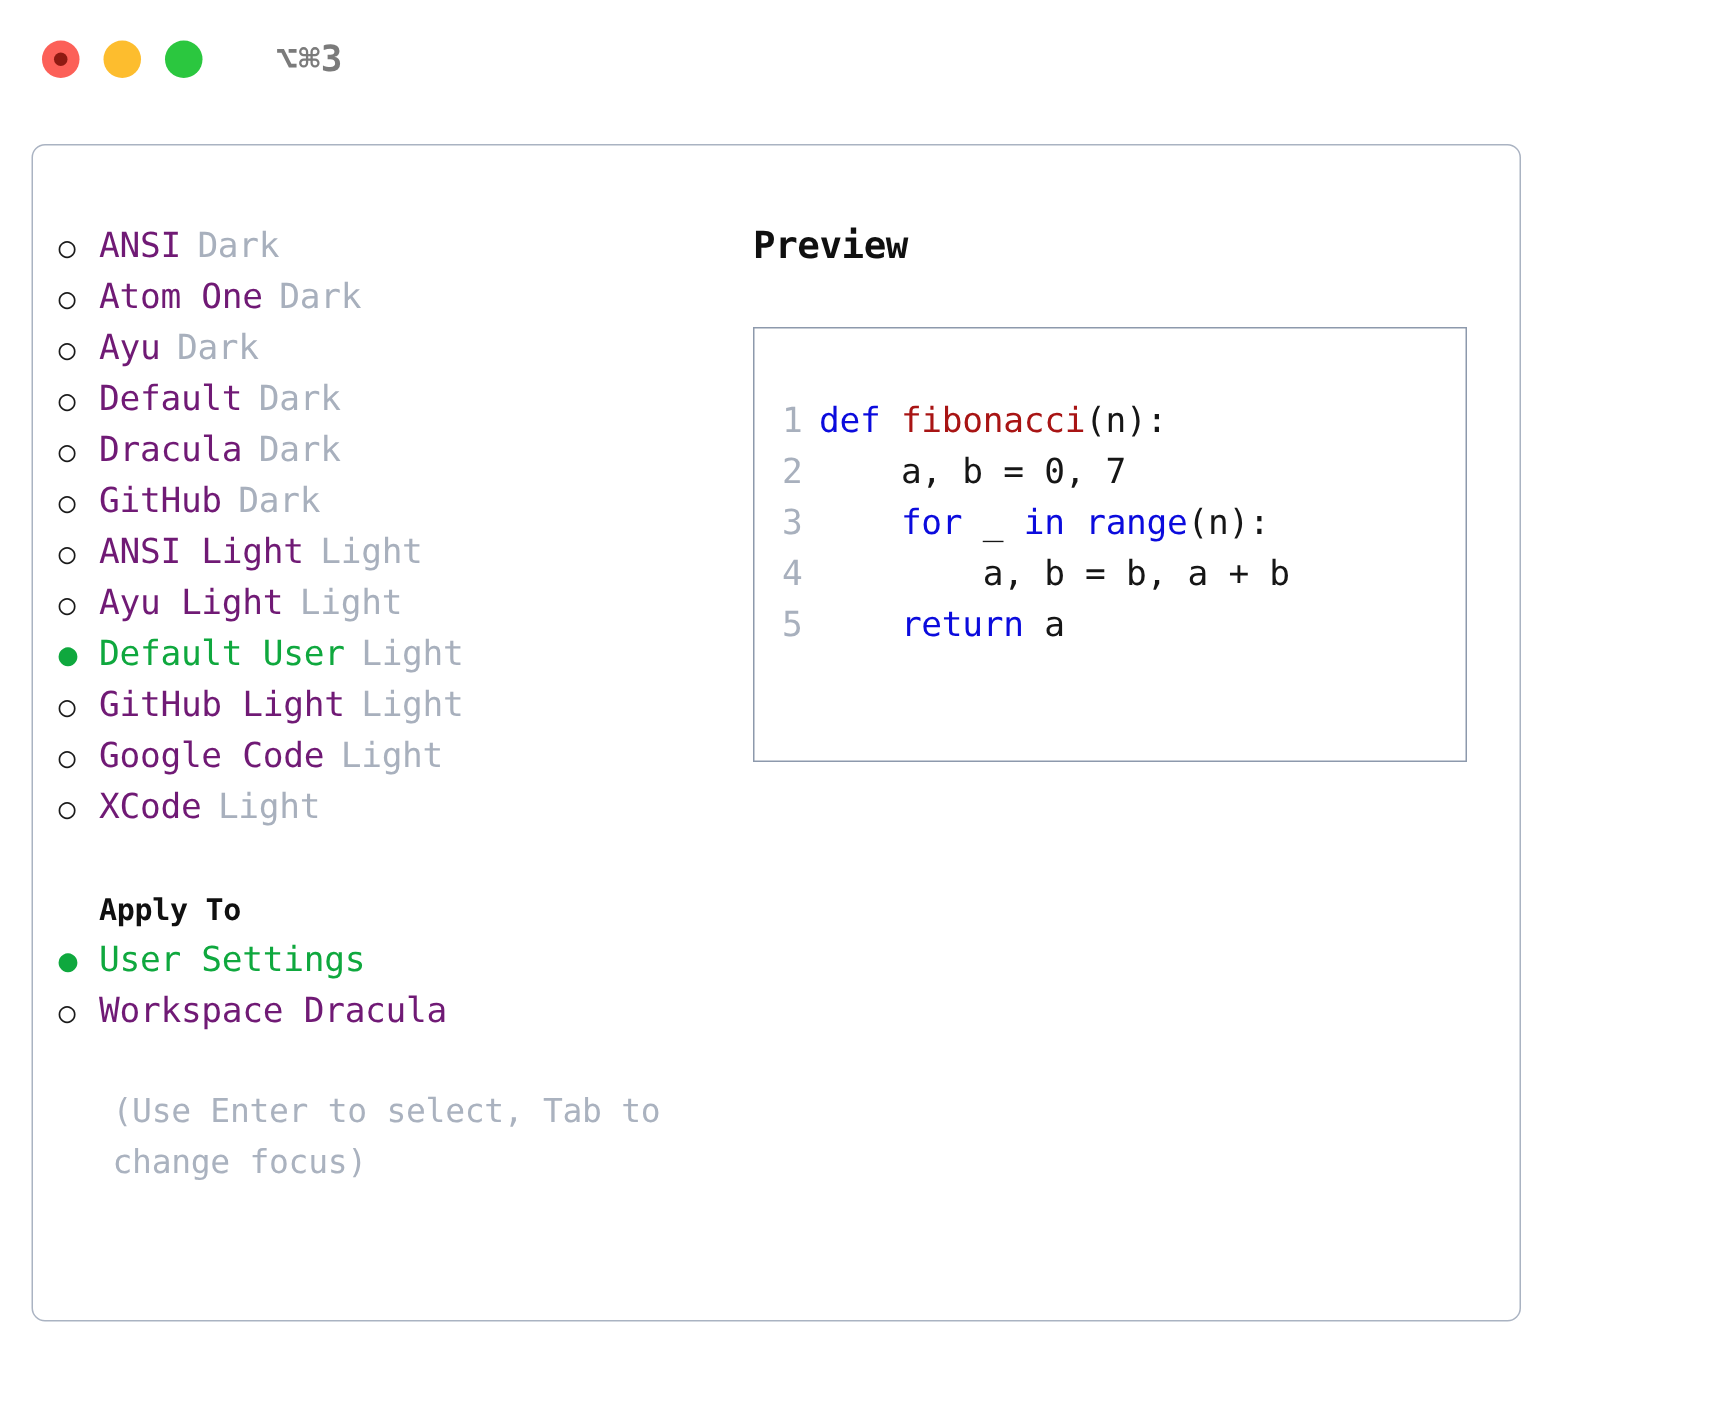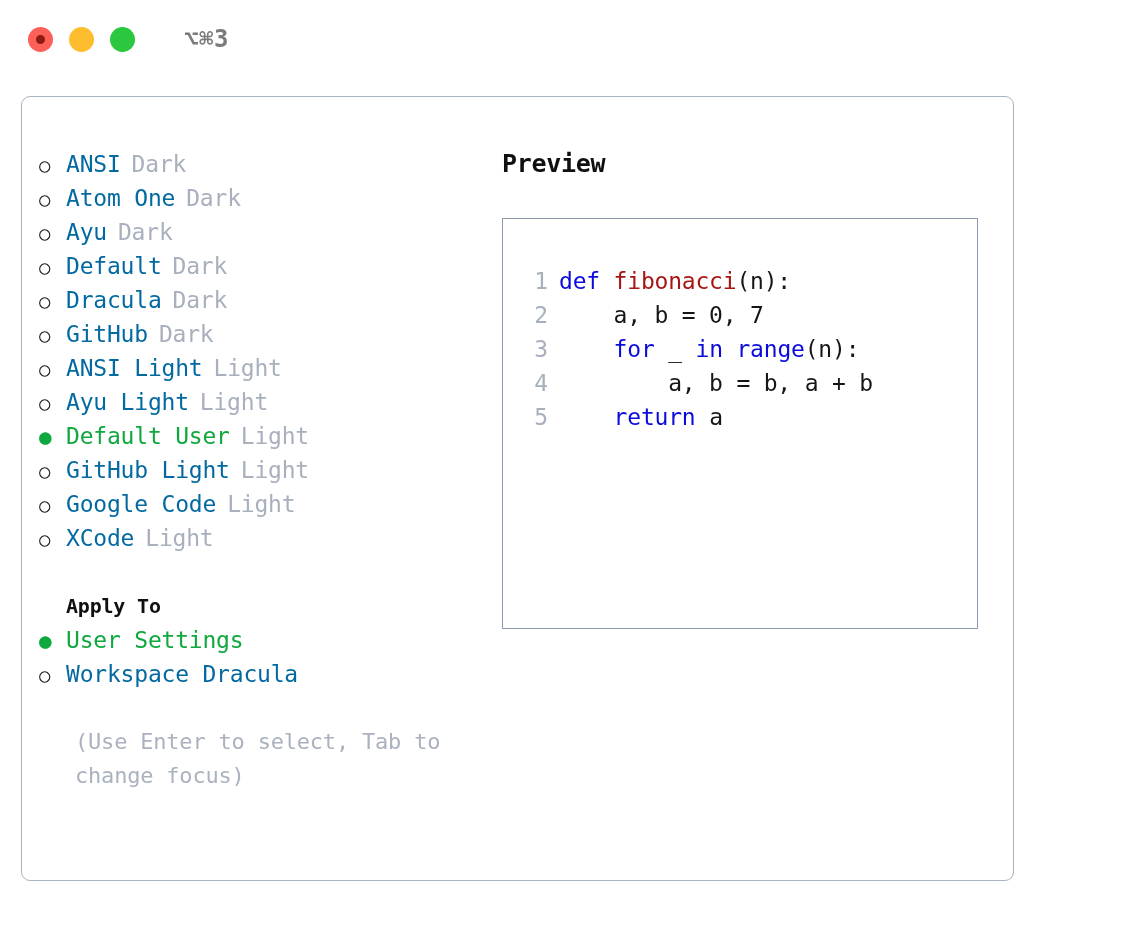--- a/index.html
+++ b/index.html
@@ -84,21 +84,21 @@
     font-size: 23px;
   }
   .bullet {
     width: 27px;
     flex: 0 0 27px;
     color: #1a1a1a;
     font-size: 19px;
     line-height: 34px;
   }
   .bullet.sel { color: #0fa83e; font-size: 21px; }
-  .row-label { color: #0369a1; letter-spacing: -0.2px; }
+  .row-label { color: #701a75; letter-spacing: -0.2px; }
   .list-row.selected .row-label { color: #0fa83e; }
   .row-tag {
     color: #a8b0bd;
     letter-spacing: -0.2px;
     padding-left: 11px;
   }
   .section-gap { height: 34px; }
   .section-header {
     padding-left: 27px;
     font-size: 20px;
@@ -121,24 +121,24 @@
 
   
   .right-col {
     position: absolute;
     left: 480px; top: 50px;
     width: 490px;
   }
   .preview-box {
     margin-top: 37px;
     width: 476px;
-    height: 411px;
+    height: 290px;
     border: 1.6px solid #8d99ac;
     background: #ffffff;
-    padding: 45px 0 0 15px;
+    padding: 45px 0 0 2px;
   }
   .code-line {
     height: 34px;
     line-height: 34px;
     font-size: 23px;
     white-space: pre;
     letter-spacing: -0.2px;
   }
   .ln {
     display: inline-block;

